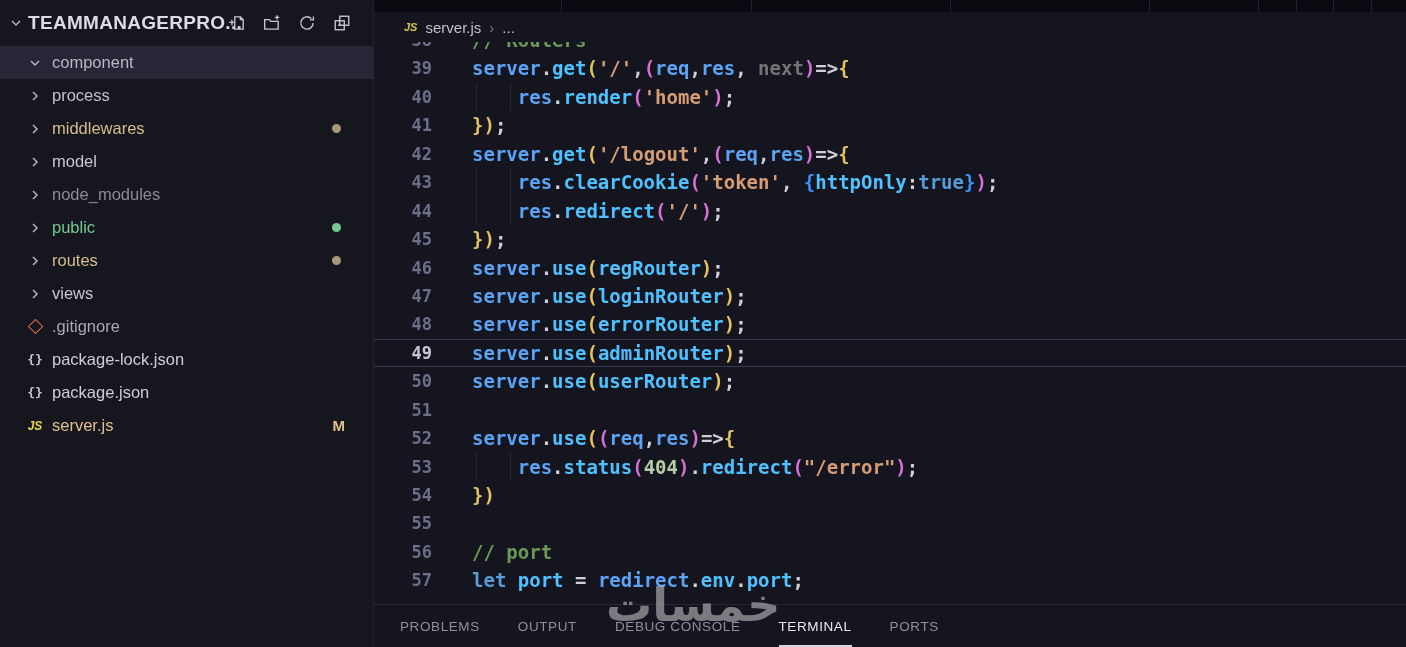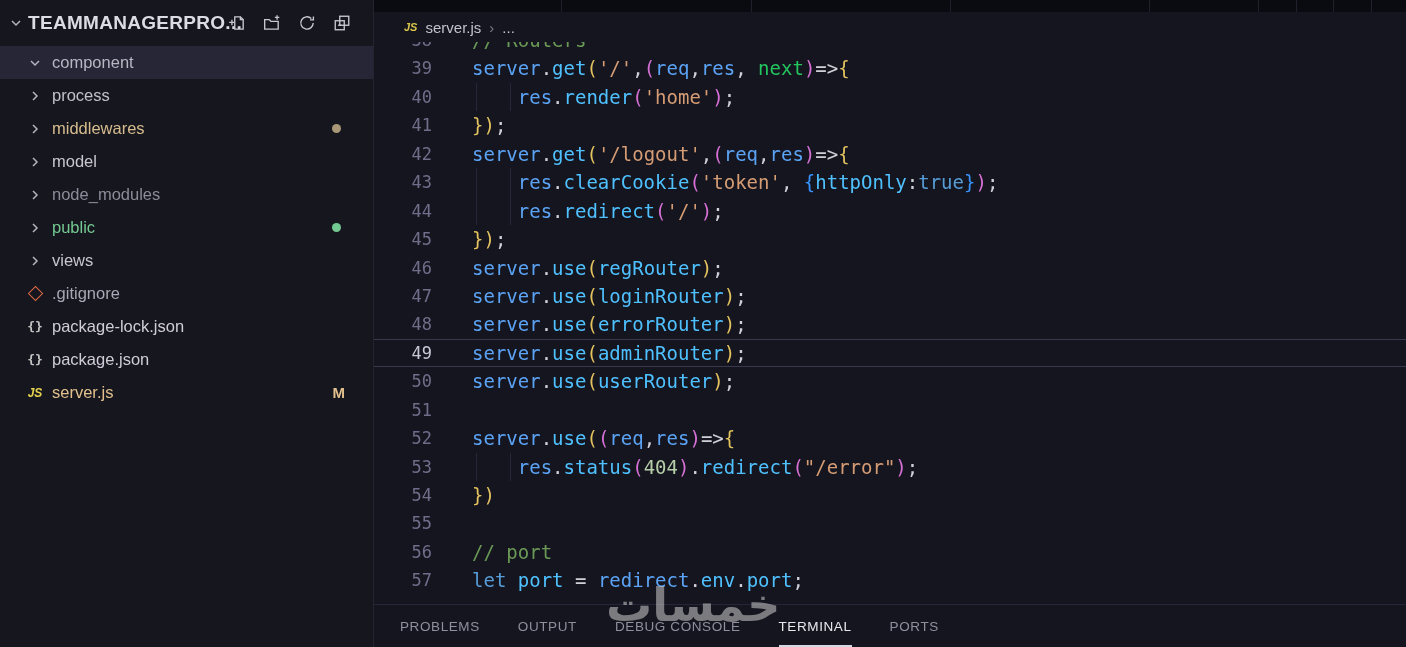--- a/index.html
+++ b/index.html
@@ -35,37 +35,37 @@
   .tabbar .sep{position:absolute;top:0;bottom:0;width:1px;background:#21212e;}
 
   .breadcrumb{position:absolute;left:0;right:0;top:12px;height:30px;display:flex;align-items:center;
               padding-left:30px;gap:8px;font-size:15px;color:#9a9aa8;}
   .bc-js{font-size:11px;font-weight:700;font-style:italic;color:#d8c64a;}
   .bc-file{color:#c2c2cd;cursor:pointer;}
   .bc-sep{color:#7d7d8c;}
 
   .code{position:absolute;top:42px;left:0;right:0;bottom:42px;overflow:hidden;
         font-family:"DejaVu Sans Mono",monospace;font-size:19px;line-height:28.45px;}
-  .cl{display:flex;height:28.45px;white-space:pre;}
+  .cl{display:flex;height:28.45px;white-space:pre;font-weight:bold;}
   .cl:first-child{margin-top:-16px;}
   .ln{width:58px;flex:none;text-align:right;color:#6e6e8a;font-size:17px;line-height:28.45px;}
   .txt{margin-left:40px;flex:1;}
   .ind{display:inline-block;position:relative;height:28.45px;vertical-align:top;}
   .ind::before,.ind::after{content:"";position:absolute;top:0;bottom:0;border-left:1px solid #27273a;}
   .ind::before{left:4px;}.ind::after{left:38px;}
   .cur{box-shadow:inset 0 1px 0 #38384e,inset 0 -1px 0 #38384e;}
   .cur .ln{color:#c6c6d4;}
 
   .tk-comment{color:#6a9955;}
   .tk-var{color:#5ba3f5;}
   .tk-method{color:#4fc1ff;}
   .tk-ident{color:#4fc1ff;}
   .tk-kw{color:#569cd6;}
   .tk-str{color:#d69d75;}
-  .tk-param{color:#22c55e;margin-top:12px;}
+  .tk-param{color:#737373;margin-top:12px;}
   .tk-num{color:#b5cea8;}
   .tk-punc{color:#d0d0d8;}
   .tk-b1{color:#e3c35f;}
   .tk-b2{color:#d670d6;}
   .tk-b3{color:#3794ff;}
 
   
   .panel{position:absolute;left:0;right:0;bottom:0;height:42px;border-top:1px solid #26263a;
          display:flex;align-items:flex-end;padding-left:26px;gap:38px;background:#15151f;}
   .ptab{height:38px;display:flex;align-items:center;font-size:13.5px;letter-spacing:.6px;
@@ -159,20 +159,29 @@
           <span class="lab" style="color: rgb(139, 139, 153);">node_modules</span>
         </div>
         <div class="row">
           <span class="icobox">
             <svg viewBox="0 0 16 16" class="chev">
               <polyline points="6,4 10,8 6,12"></polyline>
             </svg>
           </span>
           <span class="lab" style="color: rgb(115, 201, 145);">public</span>
           <span class="dot" style="background: rgb(115, 201, 145);"></span>
+        </div>
+        <div class="row">
+          <span class="icobox">
+            <svg viewBox="0 0 16 16" class="chev">
+              <polyline points="6,4 10,8 6,12"></polyline>
+            </svg>
+          </span>
+          <span class="lab" style="color: rgb(215, 189, 142);">routes</span>
+          <span class="dot" style="background: rgb(168, 152, 120);"></span>
         </div>
         <div class="row">
           <span class="icobox">
             <svg viewBox="0 0 16 16" class="chev">
               <polyline points="6,4 10,8 6,12"></polyline>
             </svg>
           </span>
           <span class="lab" style="color: rgb(201, 198, 210);">views</span>
         </div>
         <div class="row">

